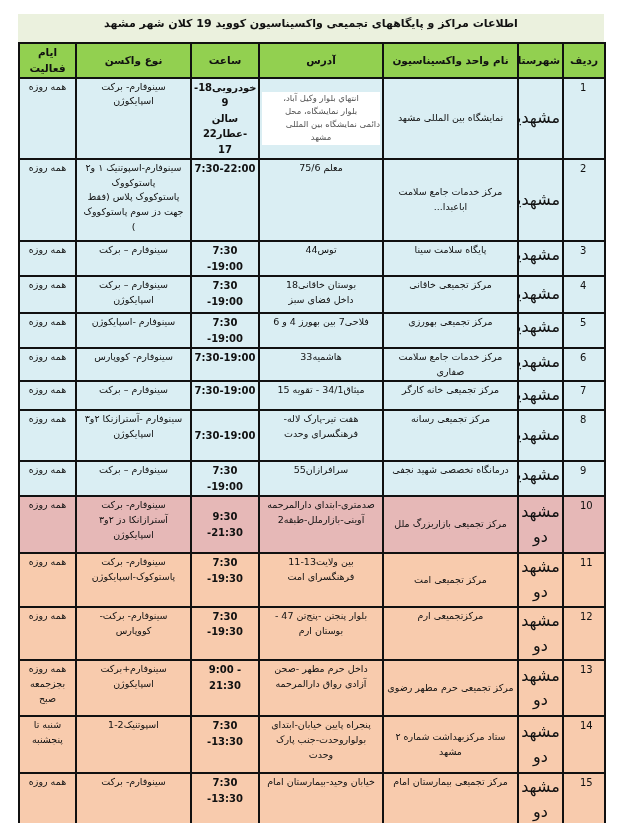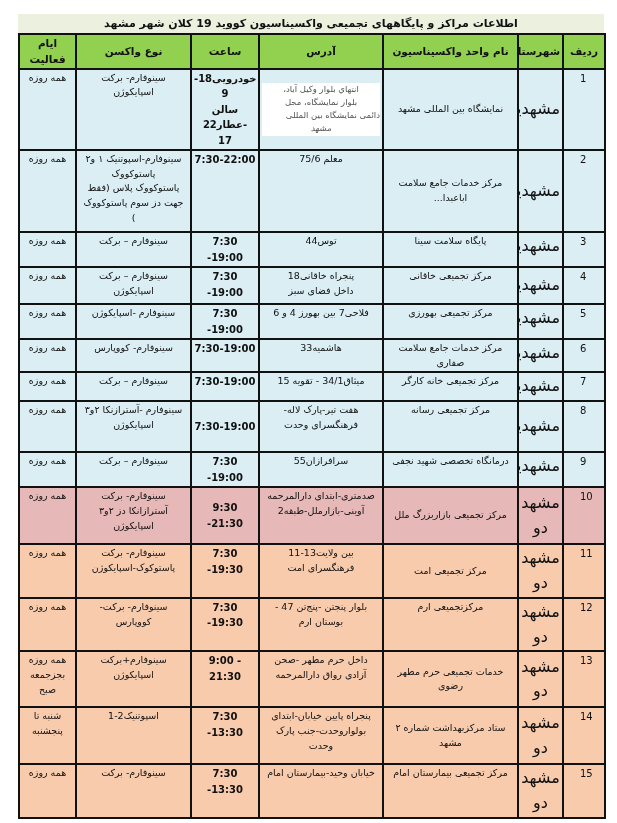--- a/index.html
+++ b/index.html
@@ -1,19 +1,19 @@
 <!DOCTYPE html>
 <html><head>
 <meta charset="utf-8">
 <style>
   html, body { margin:0; padding:0; background:#ffffff; }
   body { width:617px; height:823px; position:relative; overflow:hidden;
          font-family:"DejaVu Sans", sans-serif; }
   .sheet { position:absolute; left:18px; top:14px; width:586px; }
-  .title-band { height:19px; background:#ebf1de; text-align:center;
+  .title-band { height:28px; background:#ebf1de; text-align:center;
                 font-weight:bold; font-size:11px; line-height:19px; color:#111; direction:rtl; }
   table { border-collapse:collapse; width:586px; table-layout:fixed; direction:rtl; }
   th, td { border:2px solid #111; padding:1px 2px; font-size:9.5px; color:#111;
            vertical-align:top; text-align:center; line-height:1.55; overflow:hidden; }
   th { background:#92d050; font-size:10.5px; font-weight:bold; height:21px; vertical-align:middle; padding:0 2px; }
   td.b { font-weight:normal; }
   td.n { font-weight:normal; font-size:9px; }
   td.idx { font-weight:normal; font-size:10px; text-align:left; padding-left:16px; }
   td.city { font-weight:normal; font-size:16px; }
   td.mid { vertical-align:middle; }
@@ -54,21 +54,21 @@
         <tr class="blue" style="height: 72px;">
           <td class="idx">1</td>
           <td class="city mid">مشهدیک</td>
           <td class="b mid">
             <span class="line">نمایشگاه بین المللی مشهد</span>
           </td>
           <td class="n mid addr-faded">
             <span class="line" style="display: block;">انتهاي بلوار وکیل آباد،</span>
             <span class="line" style="display: block;">بلوار نمایشگاه، محل</span>
             <span class="line" style="display: block; text-align: right;">دائمی نمایشگاه بین المللی</span>
-            <span class="line" style="display: block; font-style: italic;">مشهد</span>
+            <span class="line" style="display: block;">مشهد</span>
           </td>
           <td class="time">
             <span class="line">خودرویی18-9</span>
             <span class="line">سالن عطار22-</span>
             <span class="line">17</span>
           </td>
           <td class="b">
             <span class="line">سینوفارم- برکت</span>
             <span class="line">اسپایکوژن</span>
           </td>
@@ -113,21 +113,21 @@
           </td>
           <td class="b">همه روزه</td>
         </tr>
         <tr class="blue" style="height: 37px;">
           <td class="idx">4</td>
           <td class="city mid">مشهدیک</td>
           <td class="b">
             <span class="line">مرکز تجمیعی خاقانی</span>
           </td>
           <td class="b">
-            <span class="line">پنجراه خاقانی18</span>
+            <span class="line">بوستان خاقانی18</span>
             <span class="line">داخل فضای سبز</span>
           </td>
           <td class="time">
             <span class="line">7:30 -19:00</span>
           </td>
           <td class="b">
             <span class="line">سینوفارم – برکت</span>
             <span class="line">اسپایکوژن</span>
           </td>
           <td class="b">همه روزه</td>
@@ -274,21 +274,21 @@
           <td class="b">
             <span class="line">سینوفارم- برکت-</span>
             <span class="line">کووپارس</span>
           </td>
           <td class="b">همه روزه</td>
         </tr>
         <tr class="peach" style="height: 56px;">
           <td class="idx">13</td>
           <td class="city mid">مشهد دو</td>
           <td class="b mid">
-            <span class="line">خدمات تجمیعی حرم مطهر رضوی</span>
+            <span class="line">مرکز تجمیعی حرم مطهر رضوی</span>
           </td>
           <td class="b">
             <span class="line">داخل حرم مطهر -صحن</span>
             <span class="line">آزادی رواق دارالمرحمه</span>
           </td>
           <td class="time">
             <span class="line">9:00 - 21:30</span>
           </td>
           <td class="b">
             <span class="line">سینوفارم+برکت</span>

